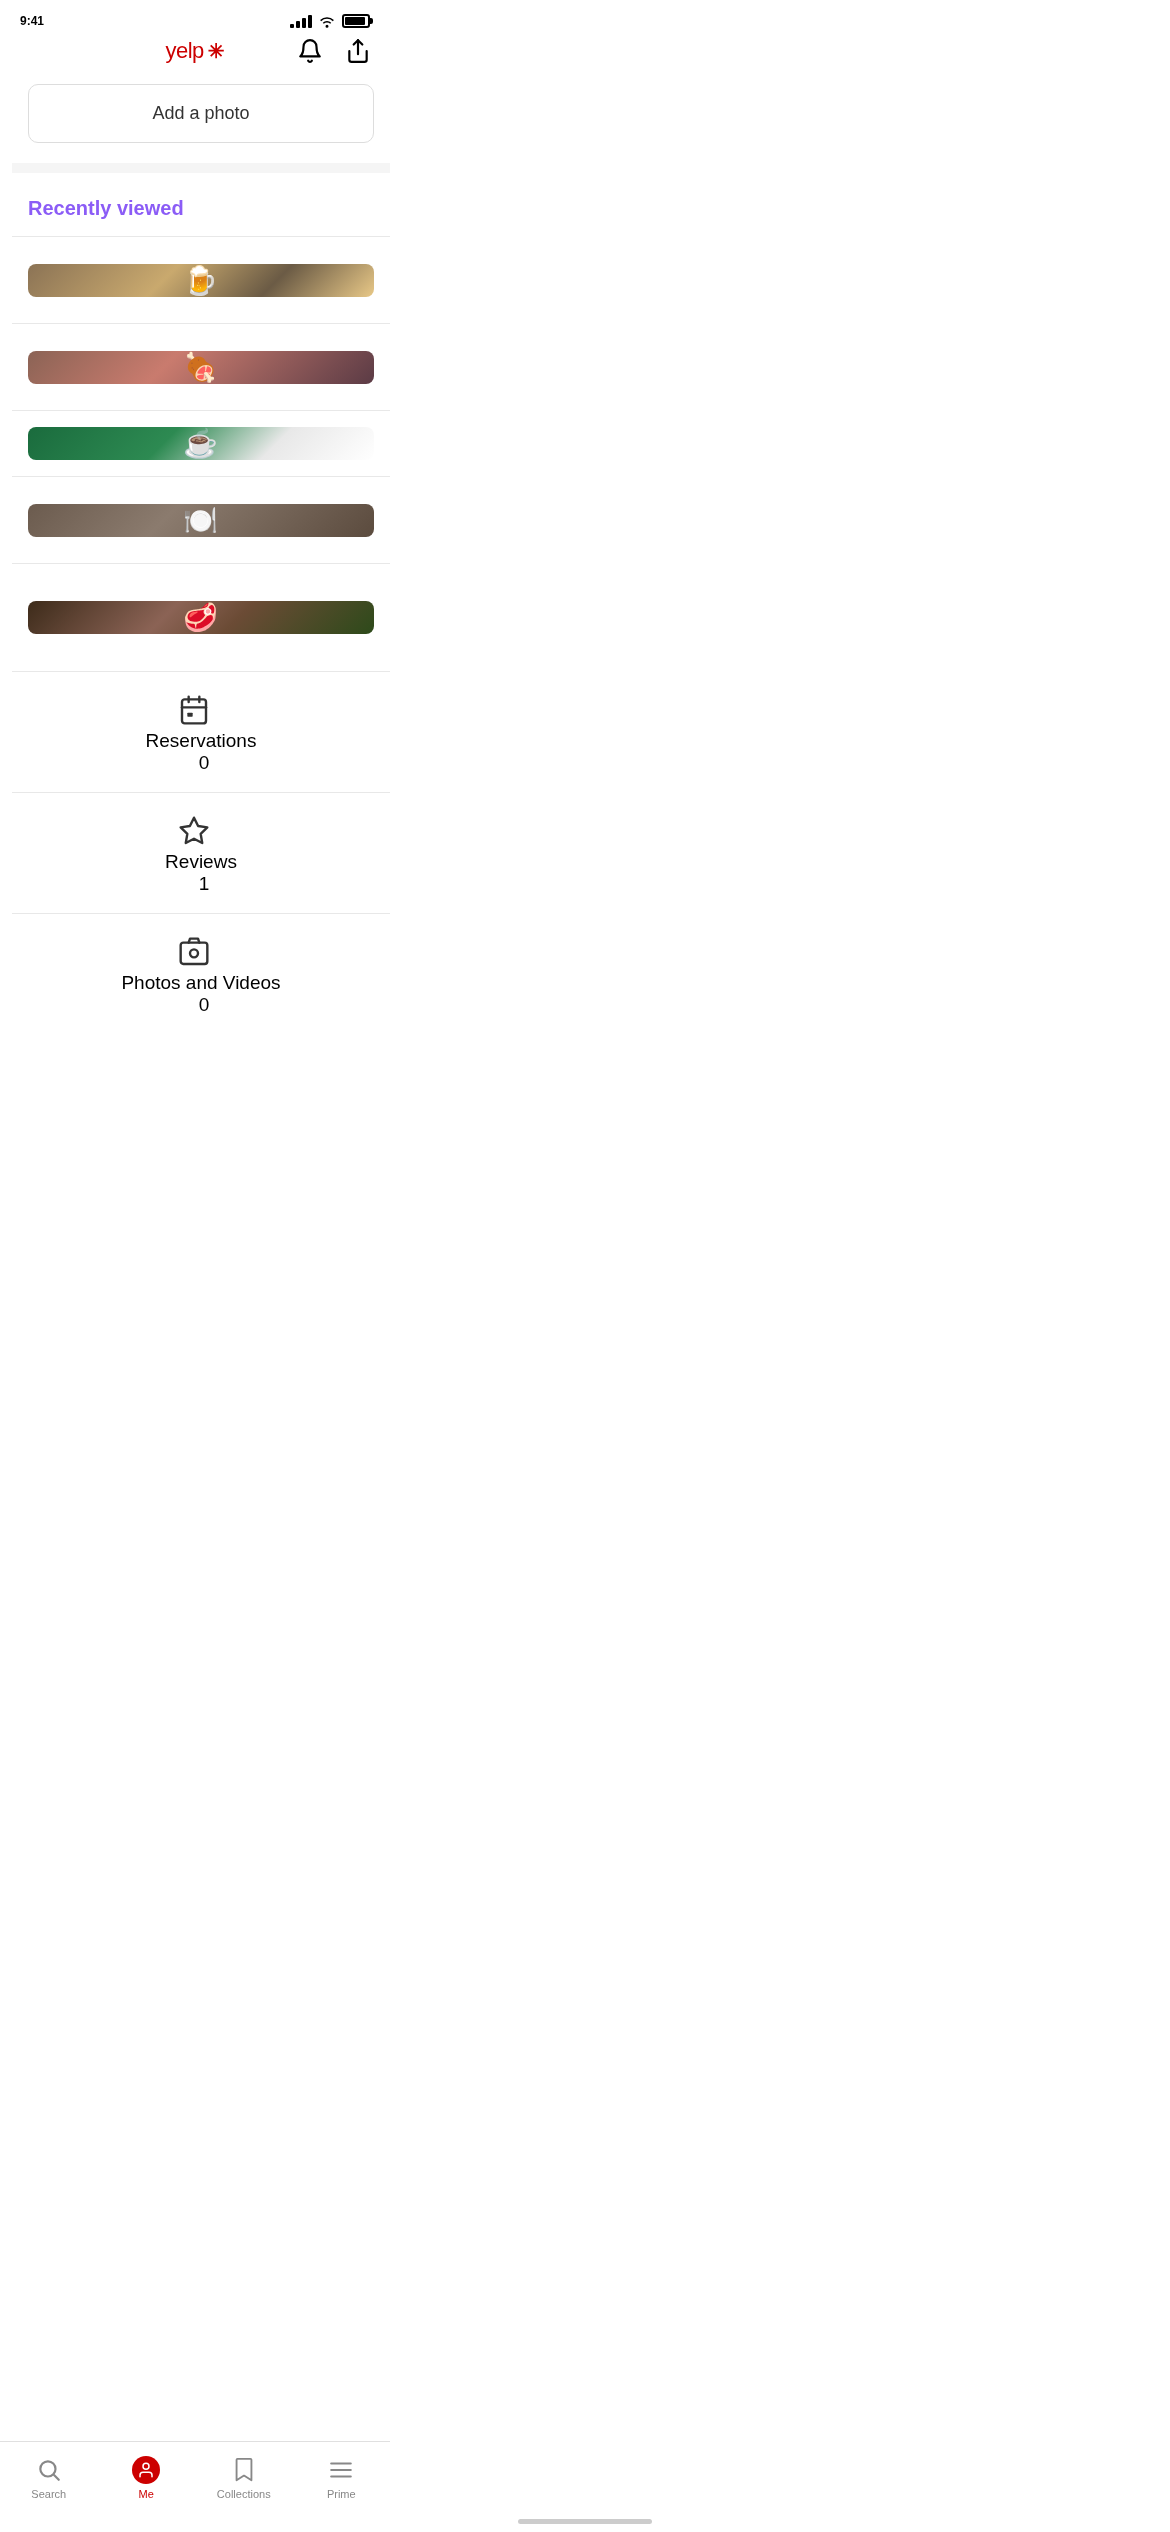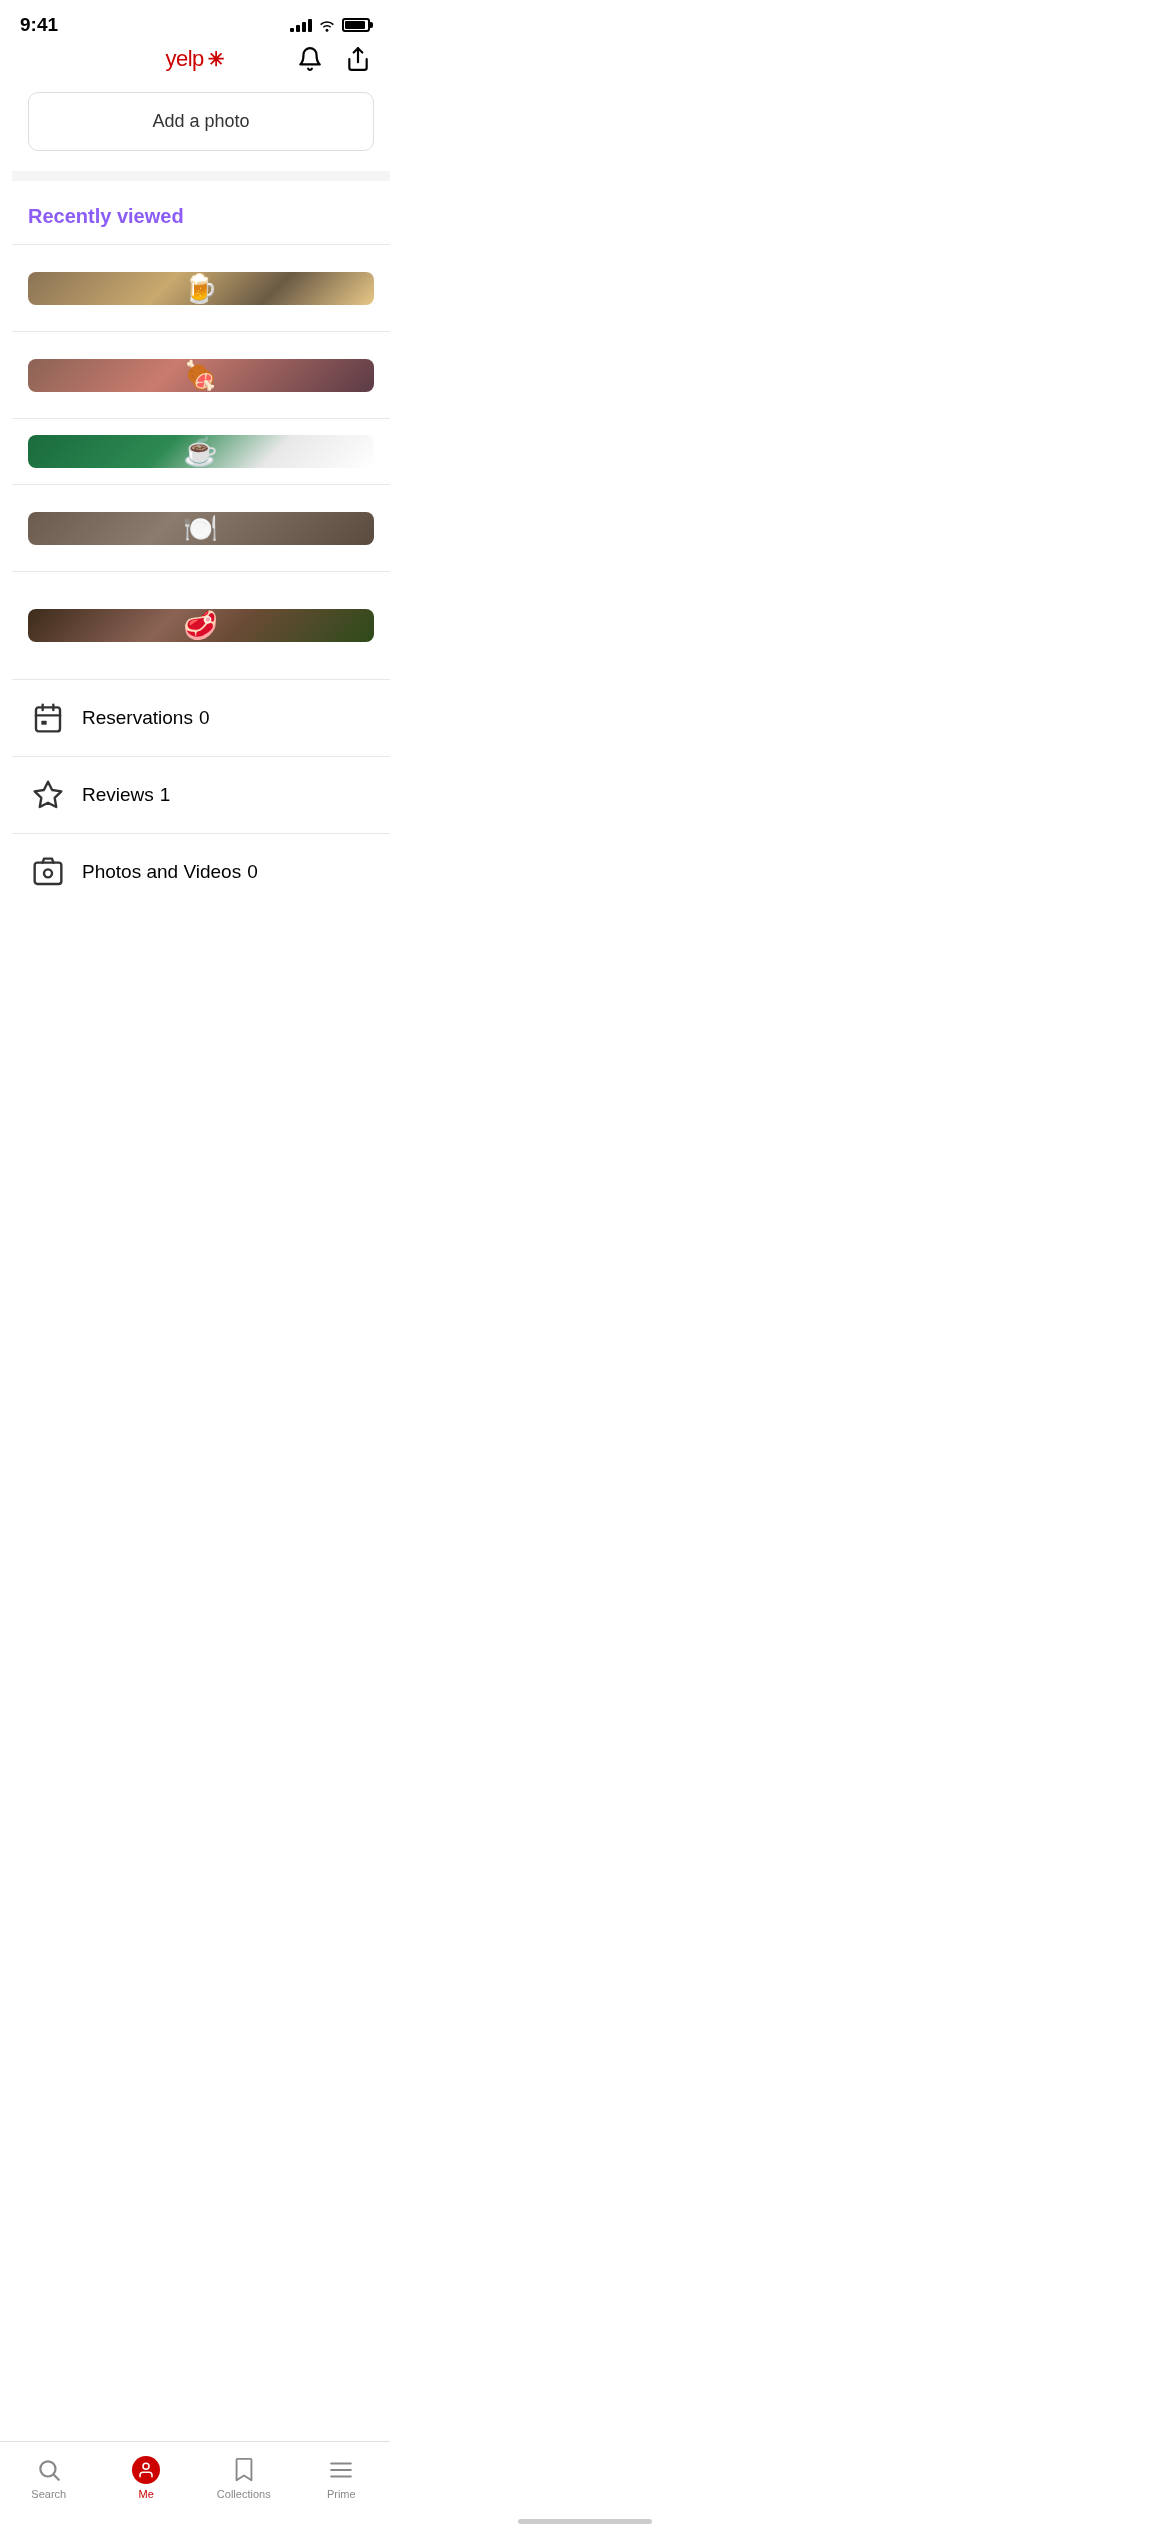--- a/index.html
+++ b/index.html
@@ -16,21 +16,21 @@
 
     
     .status-bar {
       display: flex;
       justify-content: space-between;
       align-items: center;
       padding: 14px 20px 6px;
       background: #fff;
     }
     .status-time {
-      font-size: 19px;
+      font-size: 12px;
       font-weight: 600;
       color: #000;
     }
     .signal-bars {
       display: flex;
       align-items: flex-end;
       gap: 2px;
     }
     .signal-bar {
       background: #000;
@@ -225,20 +225,21 @@
     
     .activity-section {
       background: #fff;
     }
     .activity-item {
       display: flex;
       align-items: center;
       padding: 18px 16px;
       border-top: 1px solid #e8e8e8;
       cursor: pointer;
+      flex-direction: column;
     }
     .activity-icon {
       width: 40px;
       height: 40px;
       display: flex;
       align-items: center;
       justify-content: center;
       margin-right: 14px;
       flex-shrink: 0;
     }

